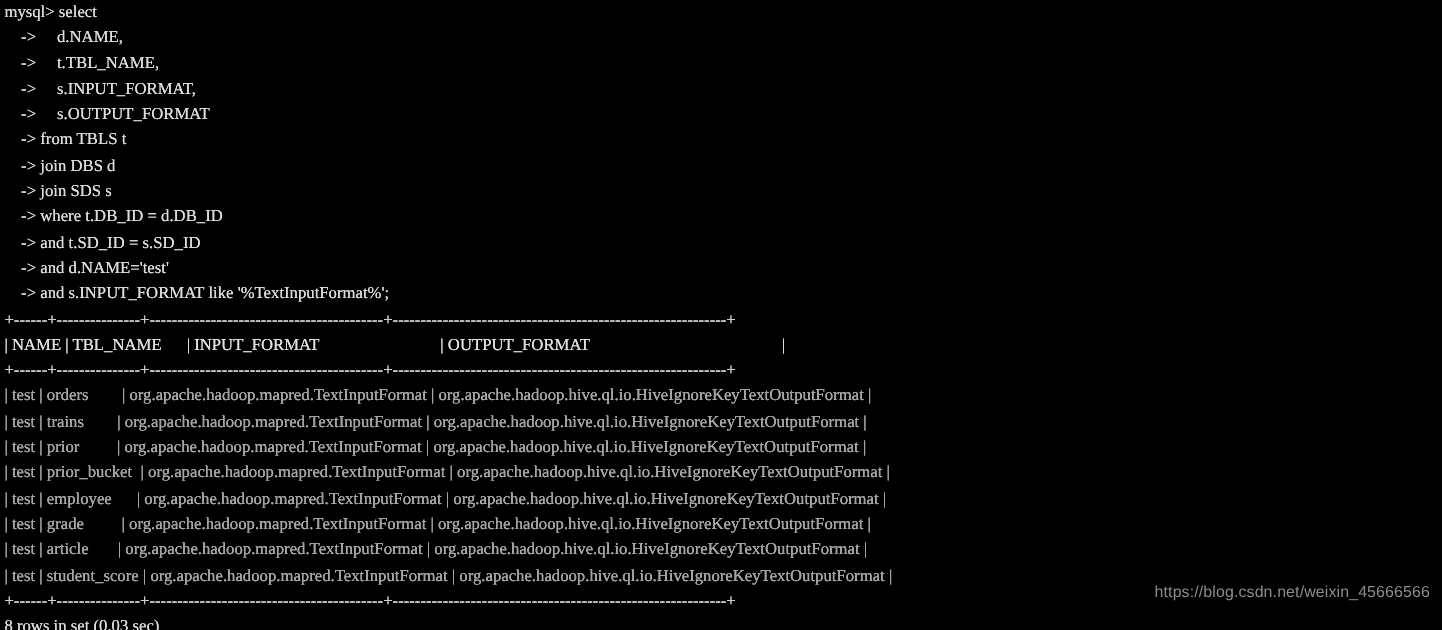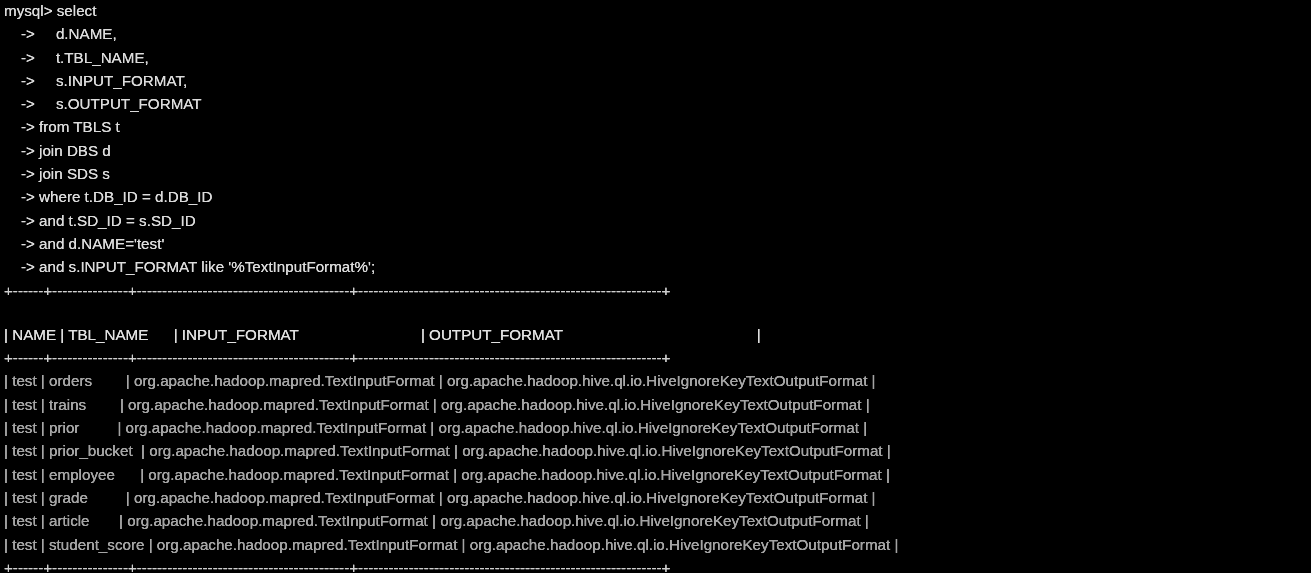--- a/index.html
+++ b/index.html
@@ -28,37 +28,38 @@
     white-space: pre;
     font-family: "DejaVu Sans Mono", "Liberation Mono", monospace;
     font-size: 15.2px;
     line-height: 23.3px;
     color: #d8d8d8;
     text-shadow: 0 0 0 #d8d8d8;
   }
   .line {
     white-space: pre;
     height: 23.3px;
-    font-family: Liberation Sans, sans-serif;
+    font-family: Liberation Serif, serif;
   }
   .prompt { color: #dcdcdc; }
   .rule   { color: #d0d0d0; }
-  .hdr    { color: #e2e2e2; margin-top: 21px; }
+  .hdr    { color: #e2e2e2; }
   .row    { color: #a3a3a3; }
   .status { color: #dcdcdc; }
   #watermark {
     position: absolute;
     right: 11px;
     bottom: 22px;
     font-family: "Liberation Sans", sans-serif;
     font-size: 14.5px;
     color: #8c8c8c;
     white-space: nowrap;
     letter-spacing: 0.1px;
     pointer-events: none;
   }
 </style>
 </head>
 <body>
 
 <div id="terminal">
   <div id="screen"><div class="line prompt">mysql&gt; select</div><div class="line prompt">    -&gt;     d.NAME,</div><div class="line prompt">    -&gt;     t.TBL_NAME,</div><div class="line prompt">    -&gt;     s.INPUT_FORMAT,</div><div class="line prompt">    -&gt;     s.OUTPUT_FORMAT</div><div class="line prompt">    -&gt; from TBLS t</div><div class="line prompt">    -&gt; join DBS d</div><div class="line prompt">    -&gt; join SDS s</div><div class="line prompt">    -&gt; where t.DB_ID = d.DB_ID</div><div class="line prompt">    -&gt; and t.SD_ID = s.SD_ID</div><div class="line prompt">    -&gt; and d.NAME='test'</div><div class="line prompt">    -&gt; and s.INPUT_FORMAT like '%TextInputFormat%';</div><div class="line rule">+------+---------------+------------------------------------------+------------------------------------------------------------+</div><div class="line hdr">| NAME | TBL_NAME      | INPUT_FORMAT                             | OUTPUT_FORMAT                                              |</div><div class="line rule">+------+---------------+------------------------------------------+------------------------------------------------------------+</div><div class="line row">| test | orders        | org.apache.hadoop.mapred.TextInputFormat | org.apache.hadoop.hive.ql.io.HiveIgnoreKeyTextOutputFormat |</div><div class="line row">| test | trains        | org.apache.hadoop.mapred.TextInputFormat | org.apache.hadoop.hive.ql.io.HiveIgnoreKeyTextOutputFormat |</div><div class="line row">| test | prior         | org.apache.hadoop.mapred.TextInputFormat | org.apache.hadoop.hive.ql.io.HiveIgnoreKeyTextOutputFormat |</div><div class="line row">| test | prior_bucket  | org.apache.hadoop.mapred.TextInputFormat | org.apache.hadoop.hive.ql.io.HiveIgnoreKeyTextOutputFormat |</div><div class="line row">| test | employee      | org.apache.hadoop.mapred.TextInputFormat | org.apache.hadoop.hive.ql.io.HiveIgnoreKeyTextOutputFormat |</div><div class="line row">| test | grade         | org.apache.hadoop.mapred.TextInputFormat | org.apache.hadoop.hive.ql.io.HiveIgnoreKeyTextOutputFormat |</div><div class="line row">| test | article       | org.apache.hadoop.mapred.TextInputFormat | org.apache.hadoop.hive.ql.io.HiveIgnoreKeyTextOutputFormat |</div><div class="line row">| test | student_score | org.apache.hadoop.mapred.TextInputFormat | org.apache.hadoop.hive.ql.io.HiveIgnoreKeyTextOutputFormat |</div><div class="line rule">+------+---------------+------------------------------------------+------------------------------------------------------------+</div><div class="line status">8 rows in set (0.03 sec)</div></div>
+  <div id="watermark">https://blog.csdn.net/weixin_45666566</div>
 </div>
 
 </body></html>

